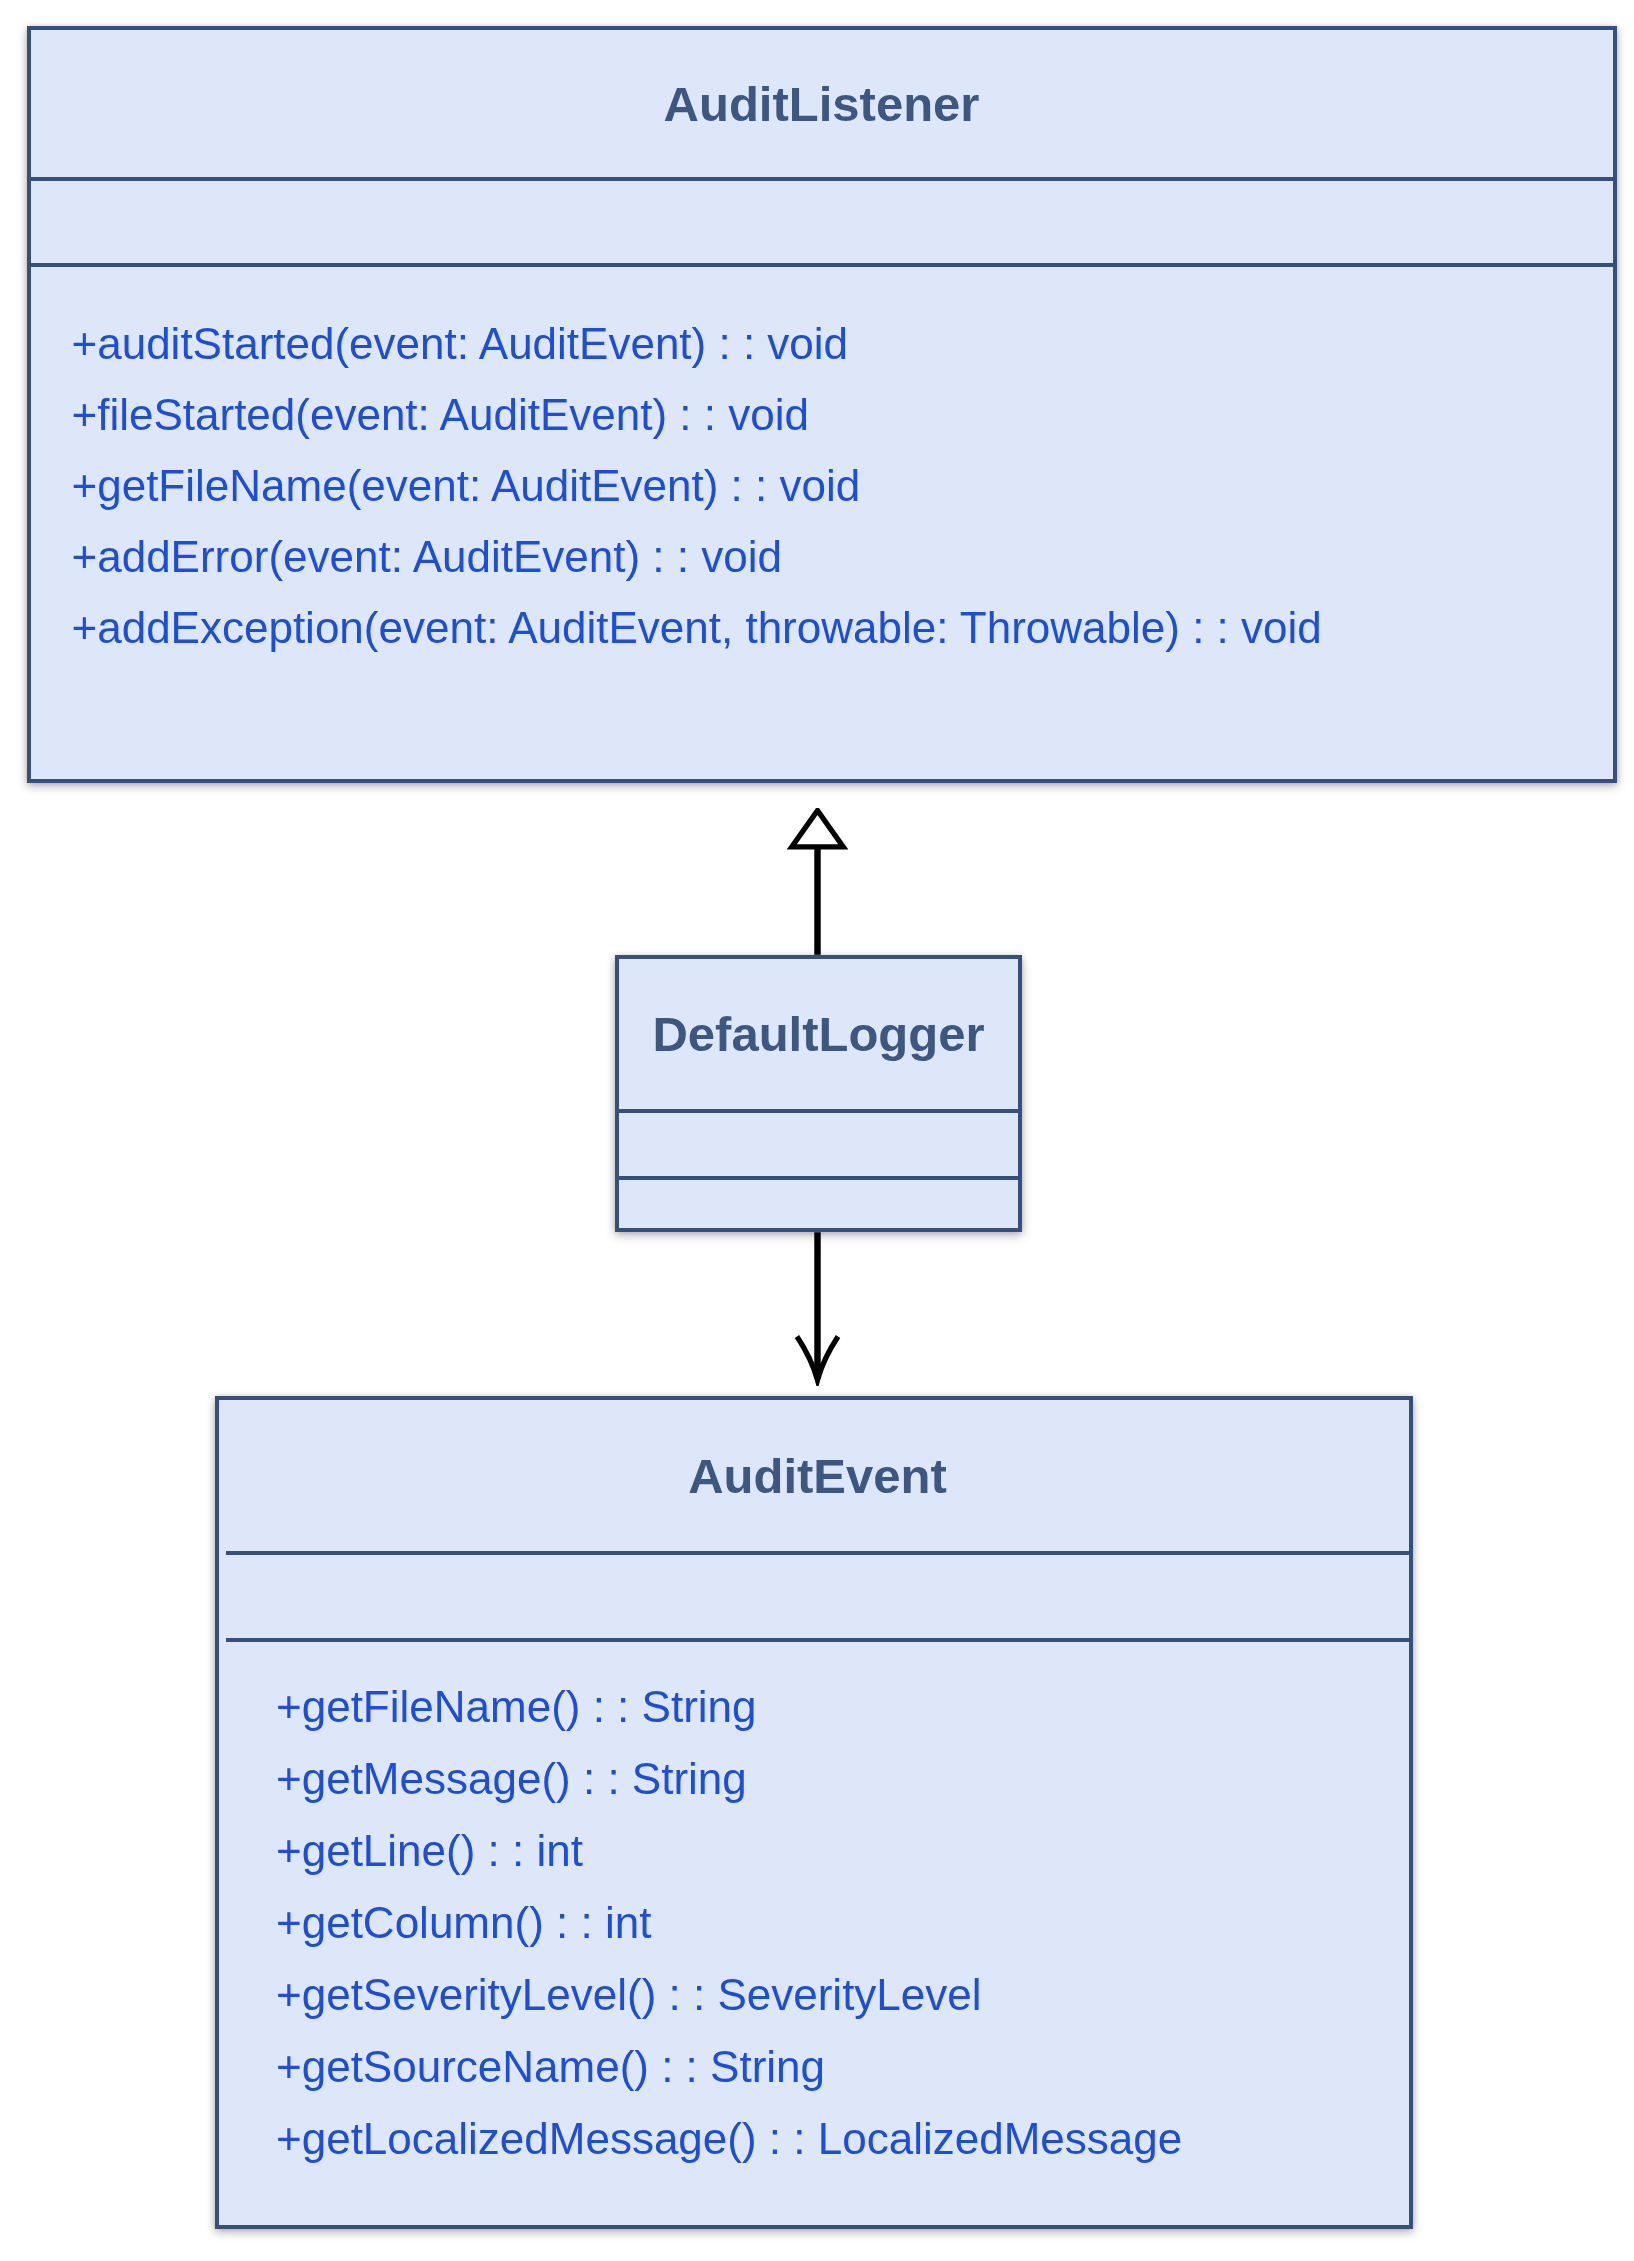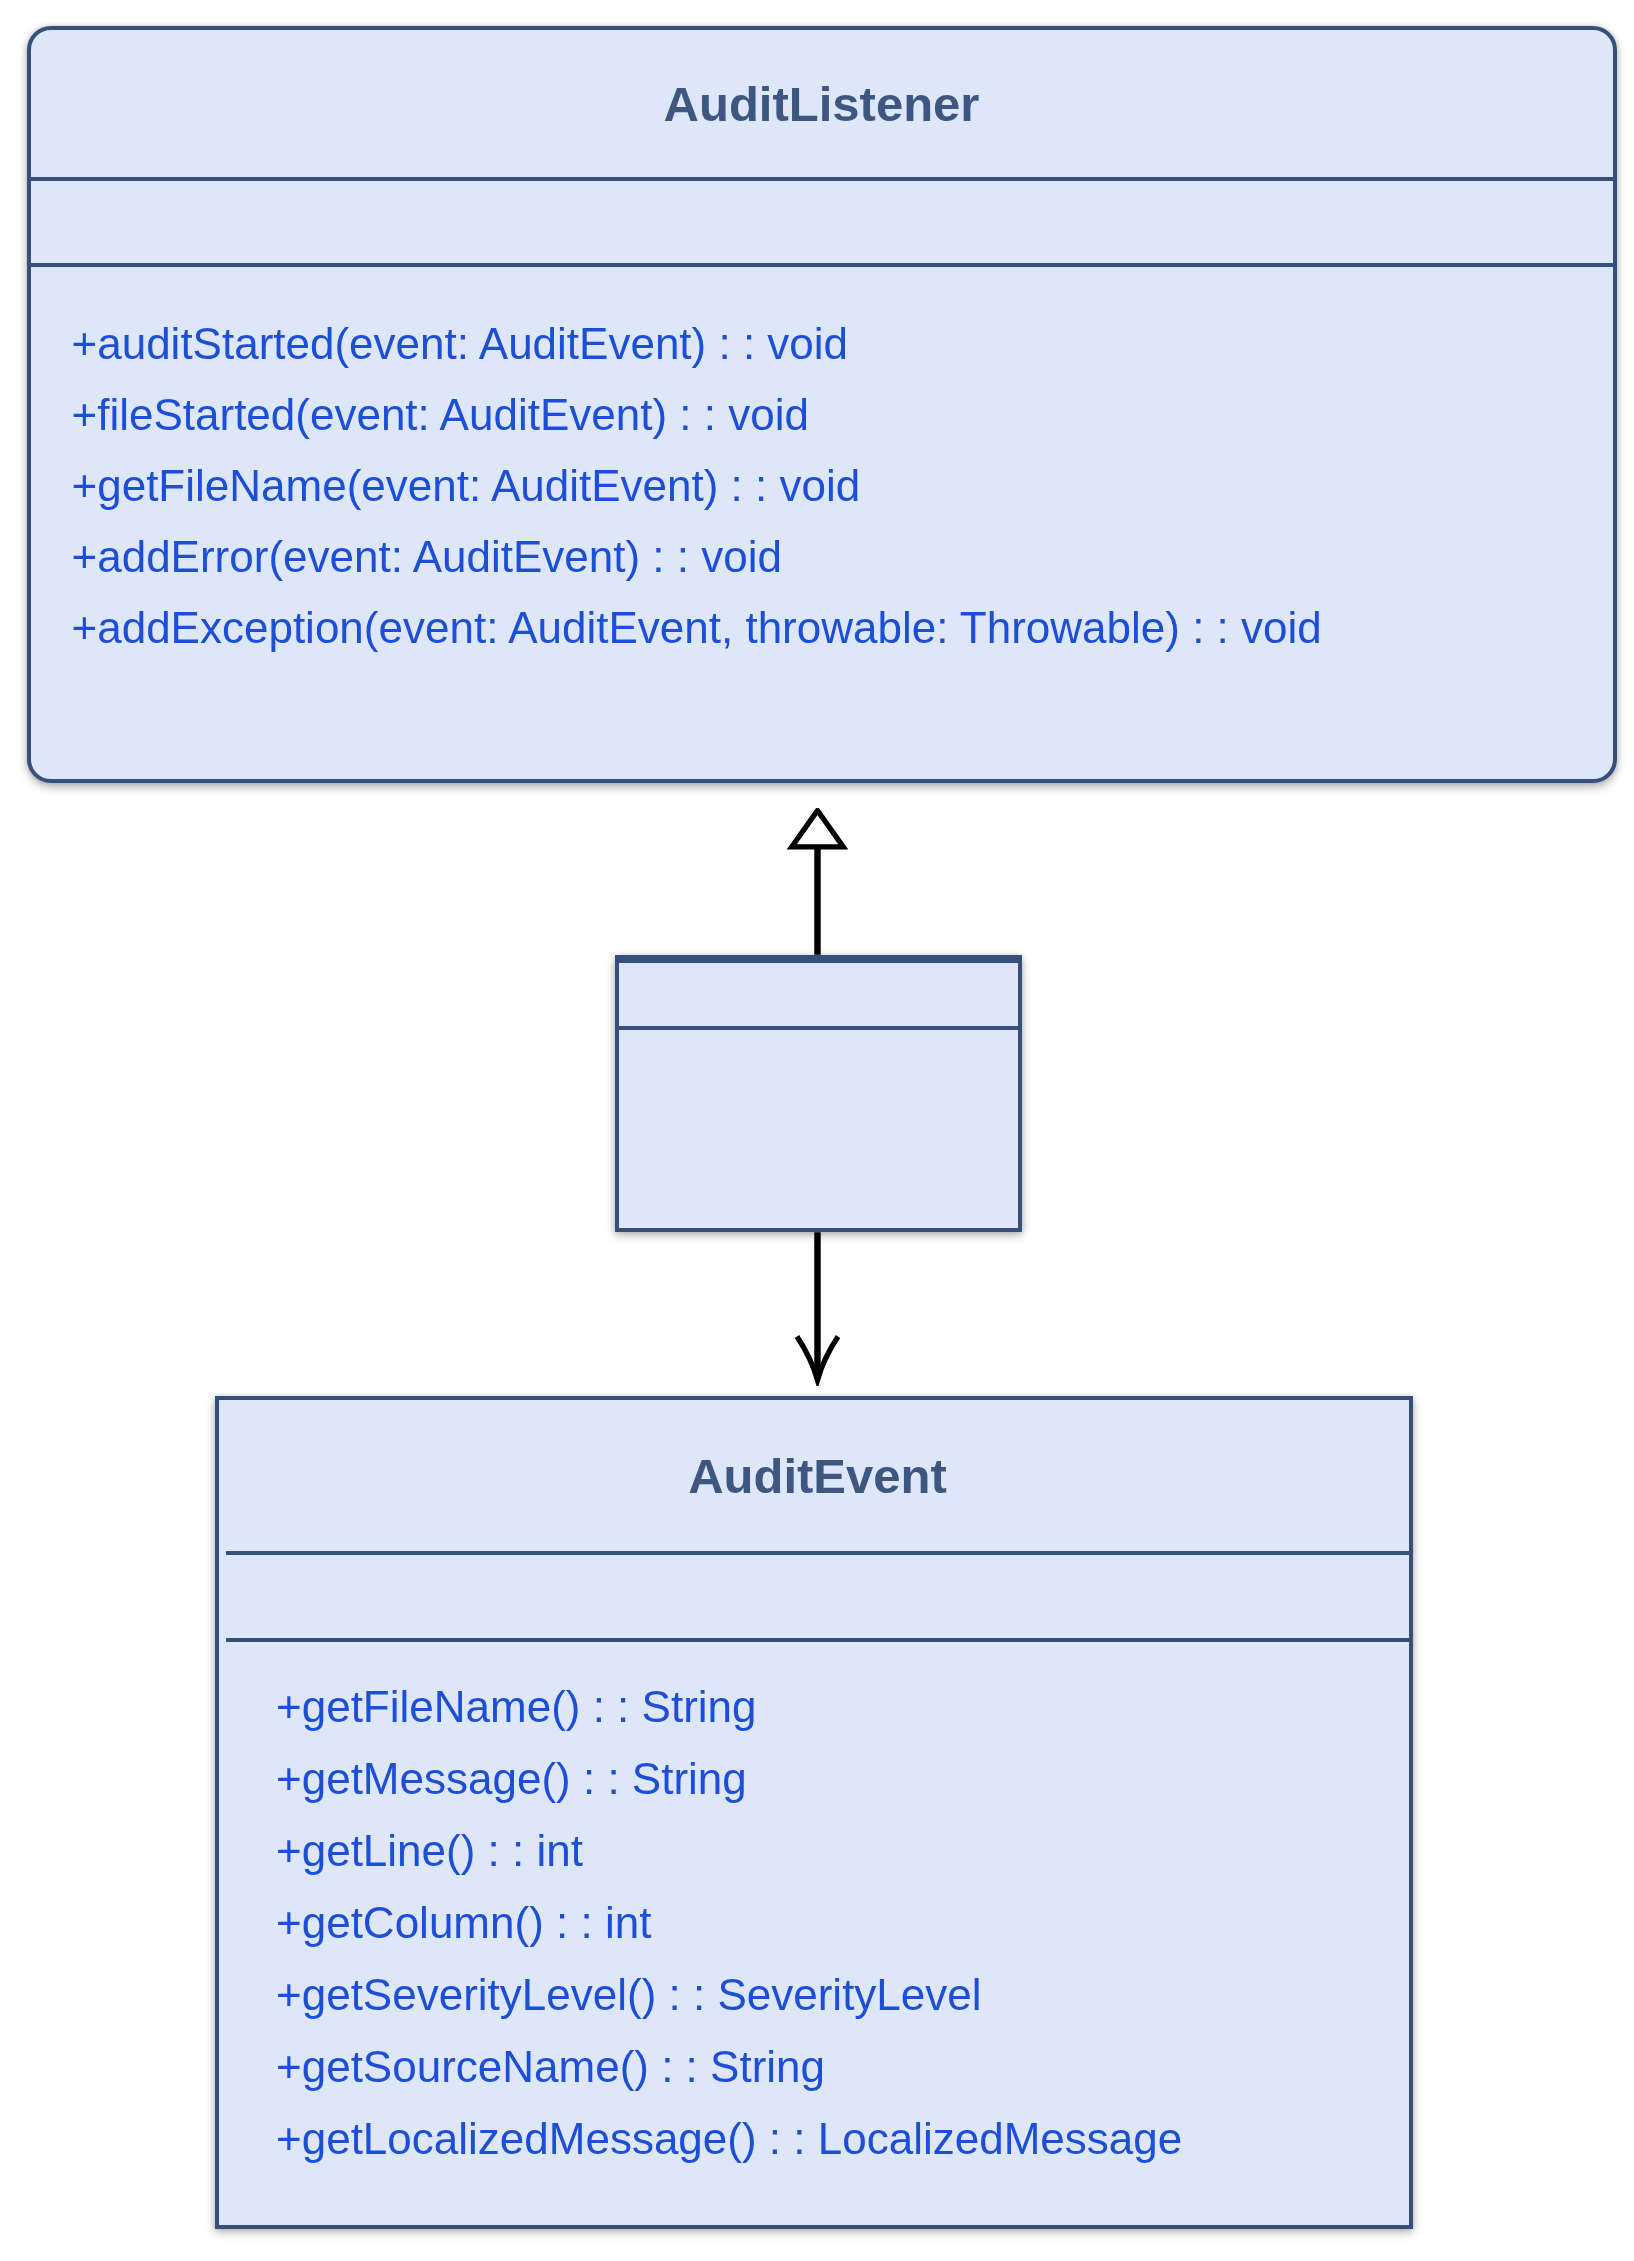--- a/index.html
+++ b/index.html
@@ -41,21 +41,21 @@
     flex: 1 1 auto;
     color: #1d4ed8;
     font-size: 44px;
     line-height: 71px;
     white-space: nowrap;
     overflow: hidden;
   }
   .method-line { height: 71px; }
 
   
-  #class-auditlistener { left: 26.5px; top: 26px; width: 1590px; height: 757px; border-radius: 24px; }
+  #class-auditlistener { left: 26.5px; top: 26px; width: 1590px; height: 757px; }
   #class-auditlistener .uml-title   { height: 147px; }
   #class-auditlistener .uml-attrs   { height: 82px; }
   #class-auditlistener .uml-methods { padding: 41px 17.7px 0 41px; }
 
   
   #class-defaultlogger { left: 615px; top: 955px; width: 407px; height: 277px; }
   #class-defaultlogger .uml-title   { height: 150px; }
   #class-defaultlogger .uml-attrs   { height: 63px; }
 
   
@@ -83,20 +83,21 @@
     <div class="method-line">+addException(event: AuditEvent, throwable: Throwable) : : void</div>
   </div>
 </div>
 
 <svg class="arrow-svg" id="realization-arrow" width="61" height="147" viewBox="0 0 104 250">
   <line x1="52" y1="66" x2="52" y2="250" stroke="#000000" stroke-width="11"></line>
   <polygon points="52,4 8,66 96,66" fill="#ffffff" stroke="#000000" stroke-width="9"></polygon>
 </svg>
 
 <div class="uml-class" id="class-defaultlogger">
+  <div class="uml-title">DefaultLogger</div>
   <div class="uml-attrs"></div>
   <div class="uml-methods"></div>
 </div>
 
 <svg class="arrow-svg" id="association-arrow" width="61" height="154" viewBox="0 0 104 262">
   <line x1="52" y1="0" x2="52" y2="250" stroke="#000000" stroke-width="11"></line>
   <path d="M 17 178 Q 42 216 52 252 Q 62 216 87 178" fill="none" stroke="#000000" stroke-width="9"></path>
 </svg>
 
 <div class="uml-class" id="class-auditevent">

